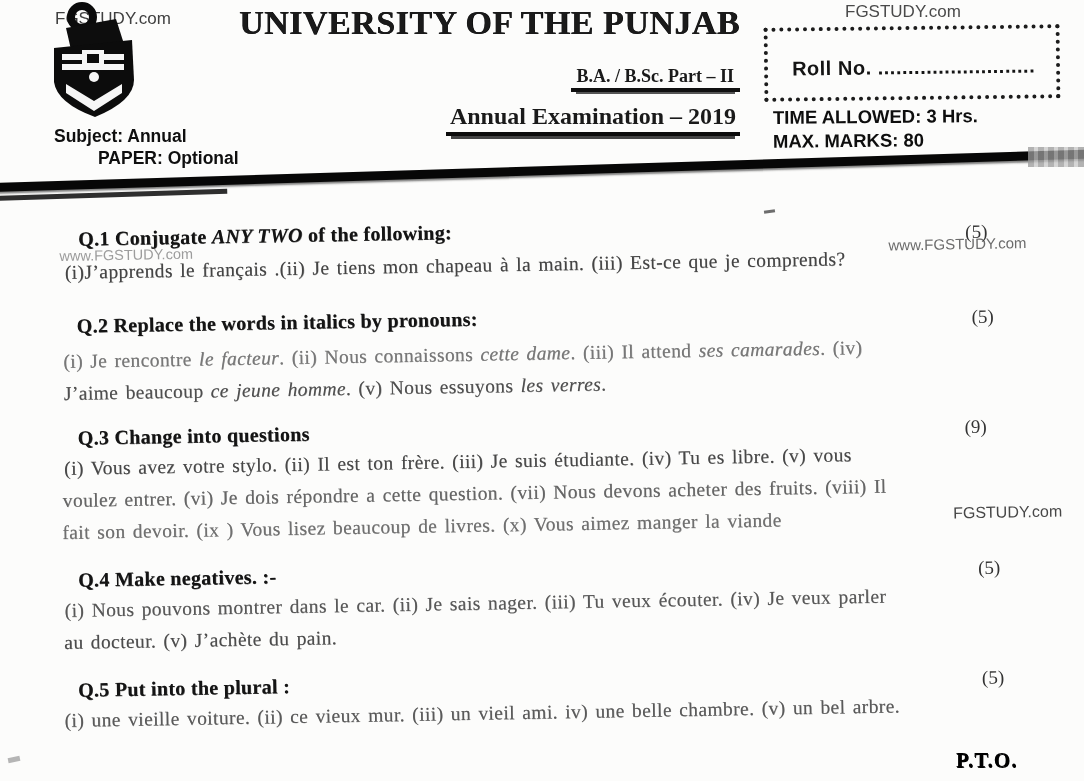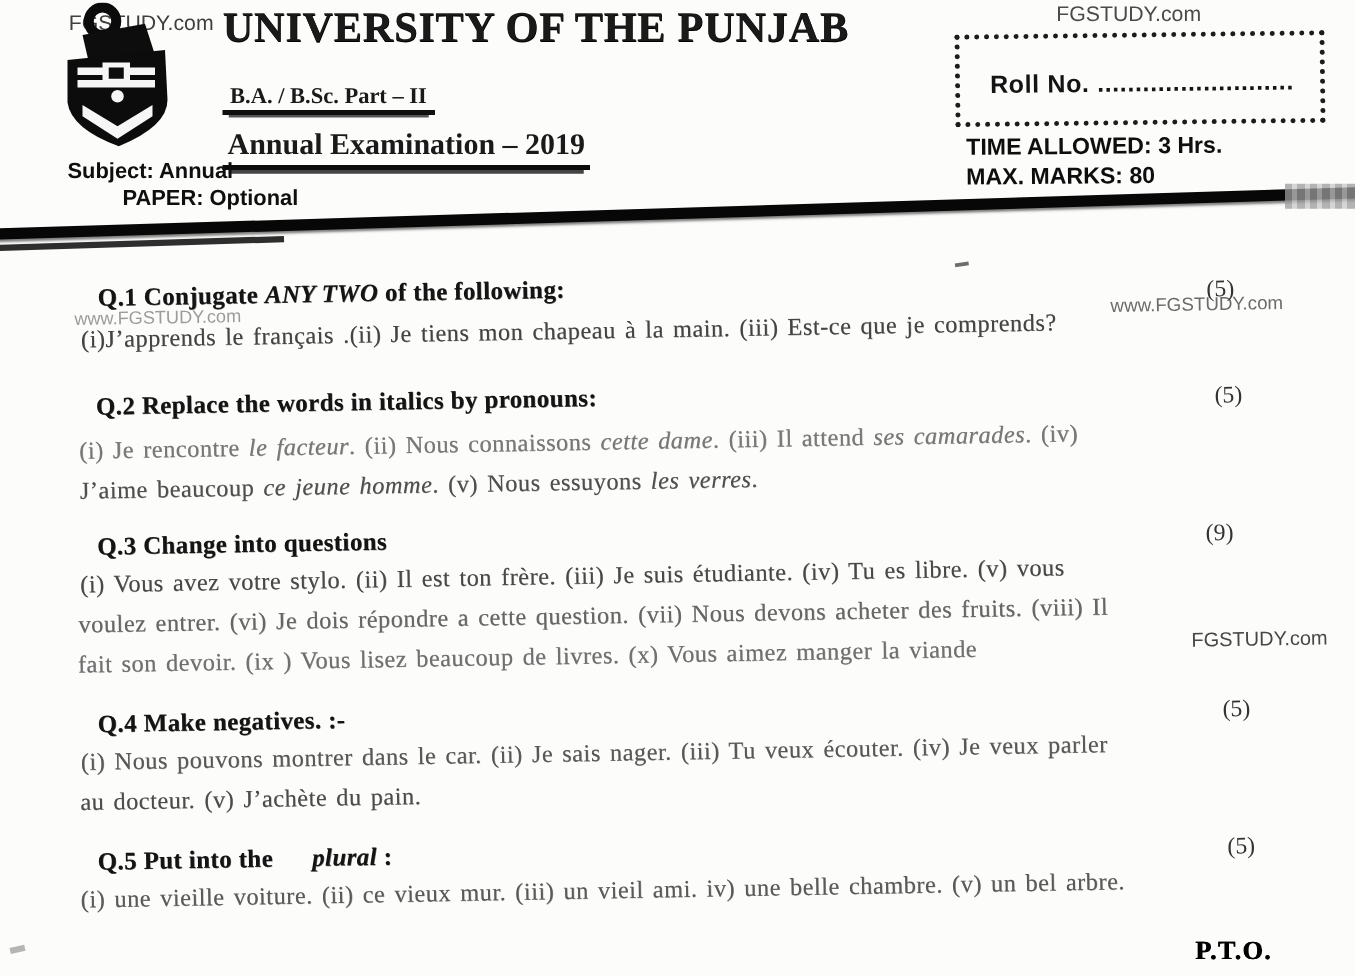--- a/index.html
+++ b/index.html
@@ -6,21 +6,21 @@
   .page{
     position:relative;width:1084px;height:781px;margin:0 auto;
     background:#fcfcfb;overflow:hidden;
     font-family:"Liberation Serif",serif;color:#1a1a1a;
   }
   
   .crest{position:absolute;left:42px;top:2px;width:106px;height:122px;z-index:2;}
   .wm{position:absolute;font-family:"Liberation Sans",sans-serif;white-space:nowrap;}
   .wm-top-left{left:55px;top:9px;font-size:17px;color:#3f3f3f;z-index:1;}
   .wm-top-right{left:845px;top:2px;font-size:17px;color:#4a4a4a;}
-  .header-center{position:absolute;left:178px;top:2px;width:548px;text-align:left;}
+  .header-center{position:absolute;left:192px;top:2px;width:548px;text-align:right;}
   .uni-title{font-size:34px;font-weight:bold;letter-spacing:.5px;line-height:42px;white-space:nowrap;
     text-shadow:.4px .4px 0 #000;}
   .program{display:inline-block;font-size:18px;font-weight:bold;margin-top:4px;
     padding:0 6px 1px 6px;border-bottom:4px solid #101010;box-shadow:0 7px 0 -5px #555;}
   .exam{display:inline-block;font-size:24px;font-weight:bold;margin-top:11px;
     padding:0 4px 2px 4px;border-bottom:4px solid #0c0c0c;box-shadow:0 8px 0 -5px #444;}
   .subject-label,.paper-label{position:absolute;left:54px;font-family:"Liberation Sans",sans-serif;
     font-weight:bold;font-size:17.5px;color:#0f0f0f;white-space:nowrap;}
   .subject-label{top:126px;}
   .paper-label{top:148px;margin-left:44px;}
@@ -128,21 +128,21 @@
     <div class="q-line q3-l1"><span>(i) Vous avez votre stylo. (ii) Il est ton frère. (iii)  Je suis étudiante. (iv) Tu es libre. (v) vous</span></div>
     <div class="q-line q3-l2"><span>voulez entrer. (vi) Je dois répondre a cette question. (vii) Nous devons acheter des fruits. (viii) Il</span></div>
     <div class="q-line q3-l3"><span>fait son devoir. (ix ) Vous lisez beaucoup de livres. (x) Vous aimez manger la viande</span></div>
     <span class="wm wm-q3-right">FGSTUDY.com</span>
 
     <div class="q-heading q4-h"><span>Q.4 Make negatives. :-</span></div>
     <div class="q-marks q4-m">(5)</div>
     <div class="q-line q4-l1"><span>(i) Nous pouvons montrer dans le car. (ii) Je sais nager. (iii)  Tu veux écouter. (iv) Je veux parler</span></div>
     <div class="q-line q4-l2"><span>au docteur. (v) J’achète du pain.</span></div>
 
-    <div class="q-heading q5-h"><span>Q.5 Put into the </span><span style="font-style: italic; margin-left: 26px;">plural</span><span> :</span></div>
+    <div class="q-heading q5-h"><span>Q.5 Put into the </span><span style="">plural</span><span> :</span></div>
     <div class="q-marks q5-m">(5)</div>
     <div class="q-line q5-l1"><span>(i) une vieille voiture. (ii) ce vieux mur. (iii) un vieil ami. iv) une belle chambre. (v) un bel arbre.</span></div>
 
   </div>
 
   <div class="pto">P.T.O.</div>
 
 </div>
 
 </body></html>

